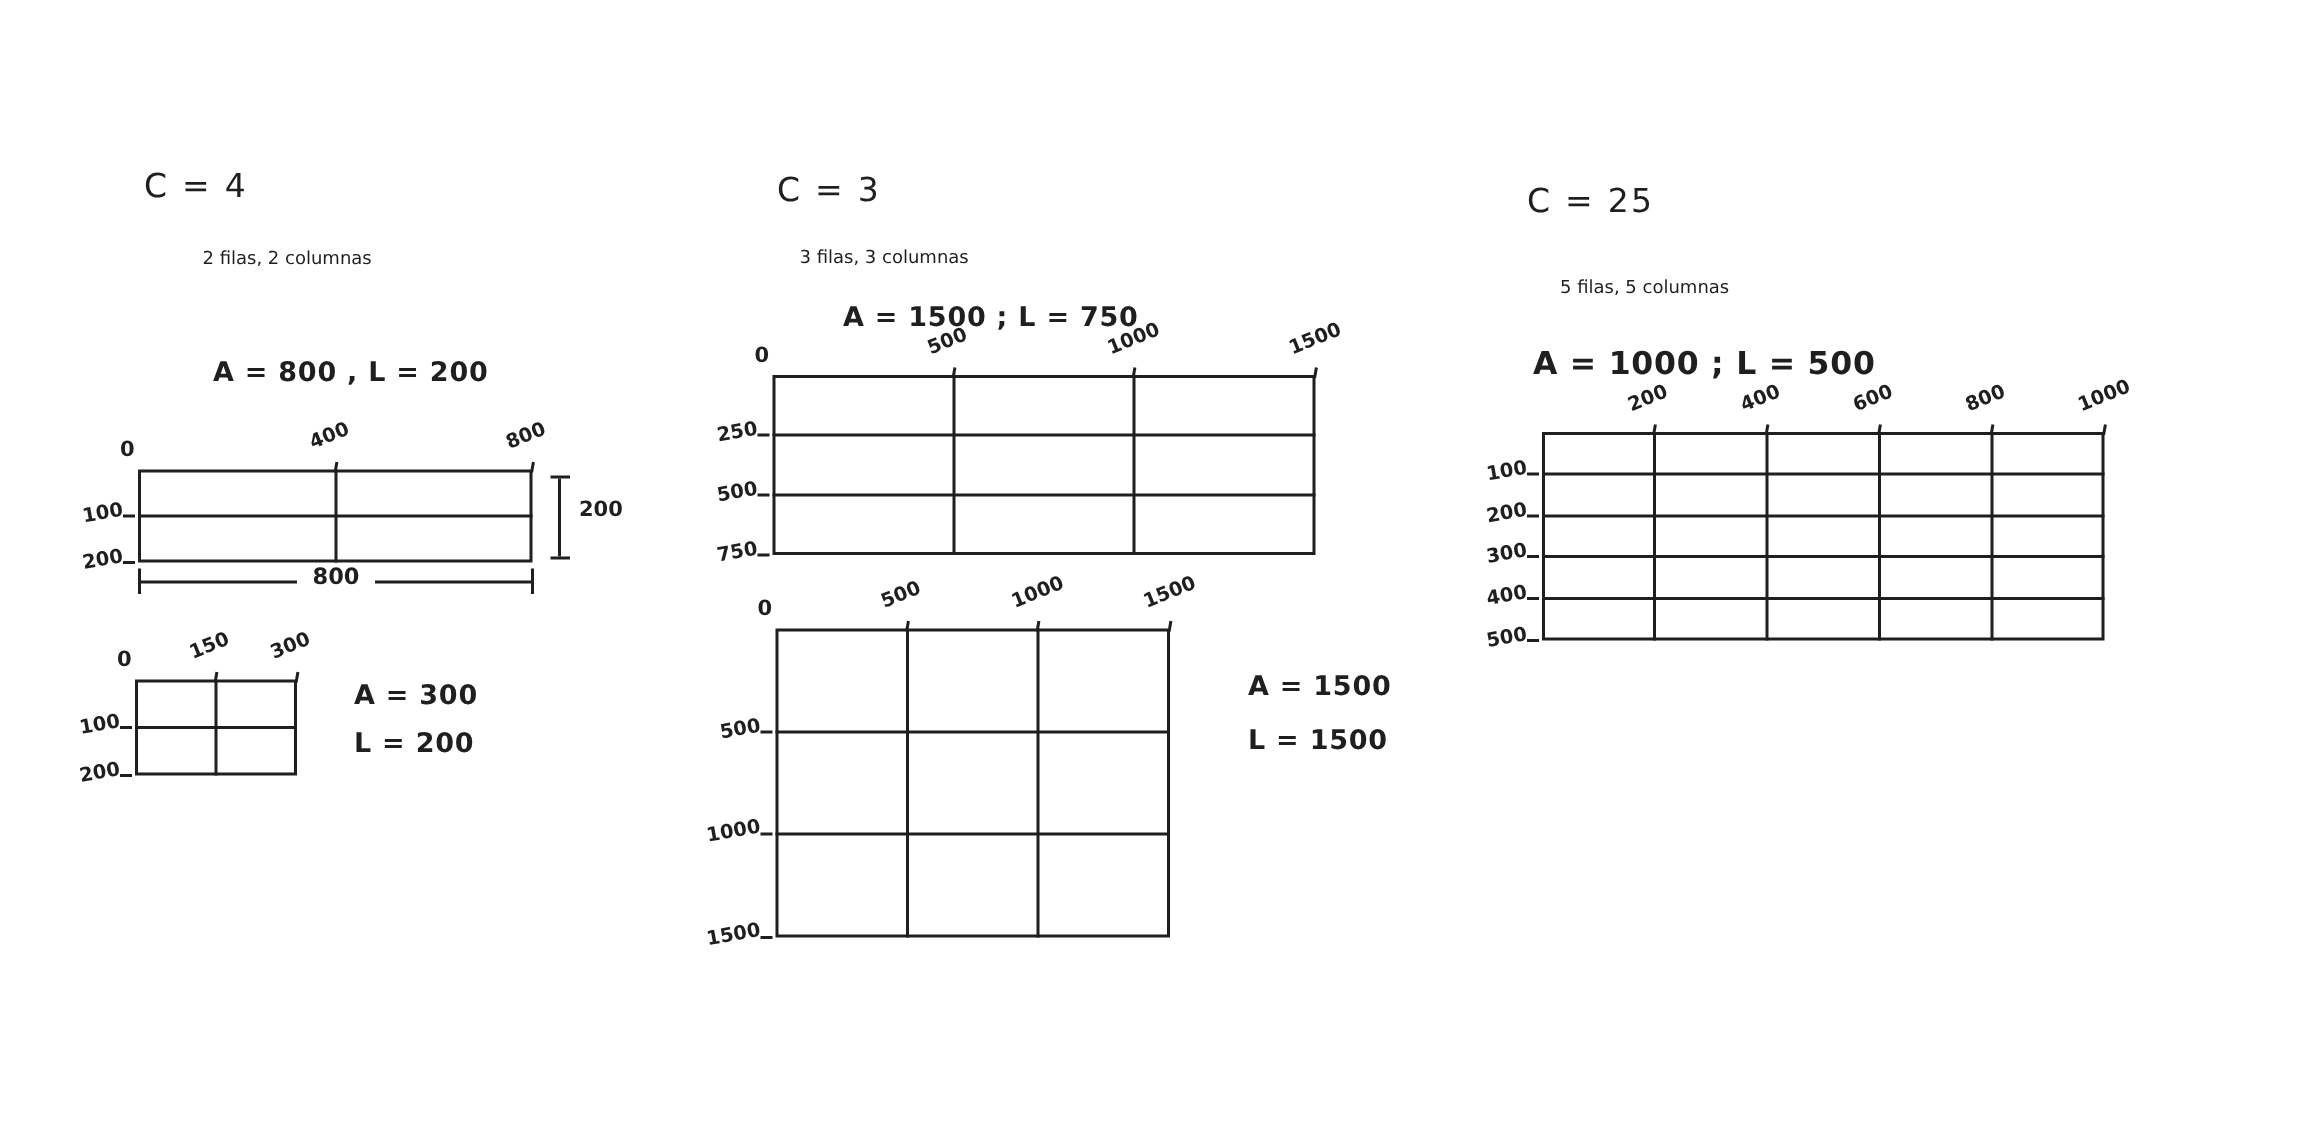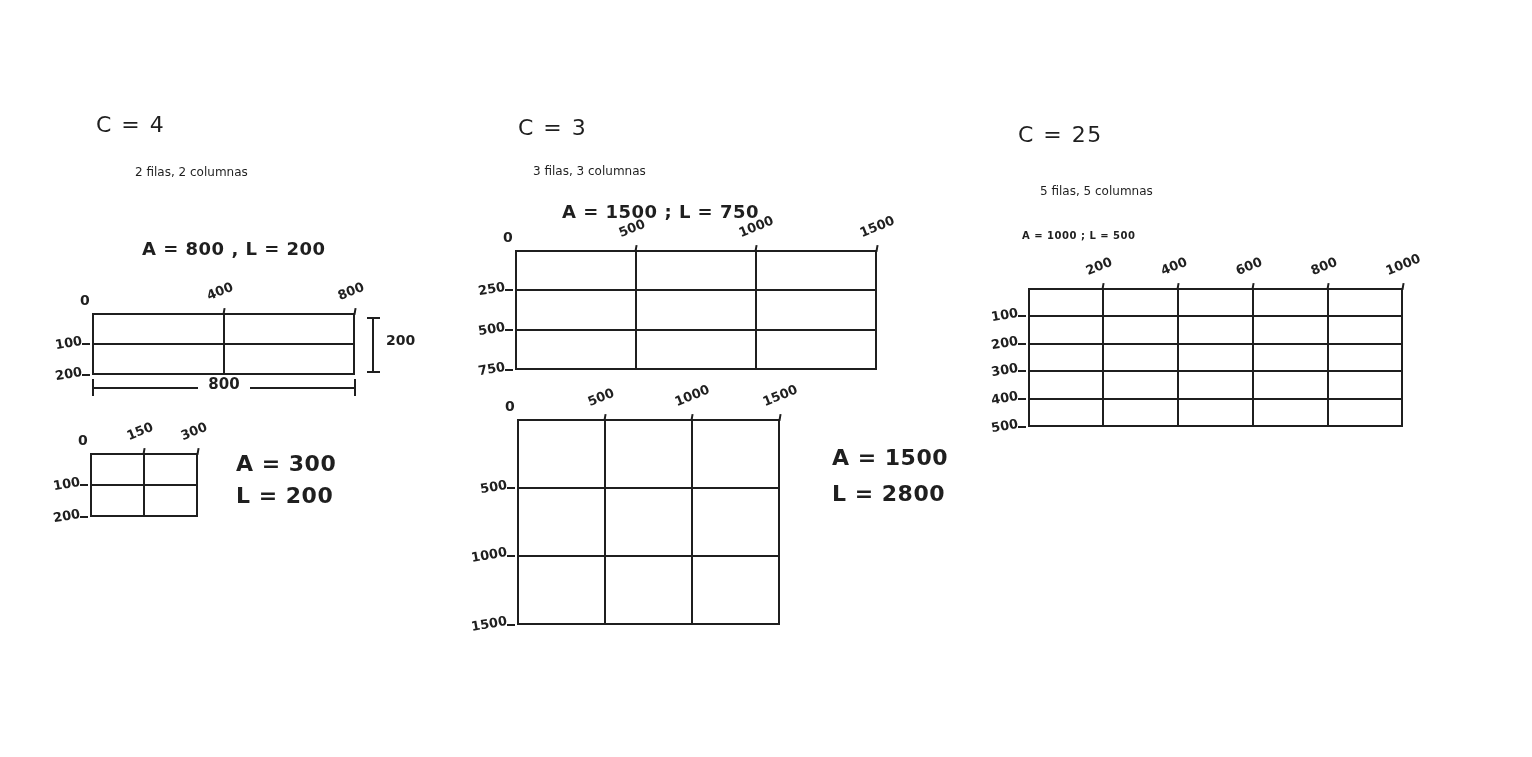--- a/index.html
+++ b/index.html
@@ -24,21 +24,21 @@
   #h-c25 { left: 1018px; top: 122px; }
 
   .sec-sub { font-size: 12px; }
   #sub-c4  { left: 135px;  top: 165px; }
   #sub-c9  { left: 533px;  top: 164px; }
   #sub-c25 { left: 1040px; top: 184px; }
 
   .sec-params { font-size: 18px; font-weight: bold; letter-spacing: .5px; }
   #p-c4  { left: 95px;  top: 238px; margin-left: 47px; }
   #p-c9  { left: 562px; top: 201px; }
-  #p-c25 { left: 1022px; top: 230px; font-size: 10px; }
+  #p-c25 { left: 1022px; top: 230px; font-size: 21px; }
 
   
   .grid-mount { position: absolute; }
   #grid-c4a { left: 92px;  top: 313px; width: 263px; height: 62px; }
   #grid-c4b { left: 90px;  top: 453px; width: 108px; height: 64px; }
   #grid-c9a { left: 515px; top: 250px; width: 362px; height: 120px; }
   #grid-c9b { left: 517px; top: 419px; width: 263px; height: 206px; }
   #grid-c25 { left: 1028px; top: 288px; width: 375px; height: 139px; }
 
   .grid-frame { position: absolute; inset: 0; border: 2px solid var(--ink); }
@@ -62,21 +62,21 @@
   .dimv .cap.b { bottom: 0; }
   #dim-c4-right-label { left: 386px; top: 332px; font-size: 14px; font-weight: bold; }
 
   
   .dimh { position: absolute; display: flex; align-items: center; }
   #dim-c4-bottom { left: 92px; top: 379px; width: 264px; height: 17px; }
   .dimh .endcap { width: 2px; height: 100%; background: var(--ink); }
   .dimh .hline { flex: 1; height: 2px; background: var(--ink); }
   .dimh .dimlabel { padding: 0 10px; font-size: 15px; font-weight: bold; position: relative; top: -4px; }
 
-  .side-note { position: absolute; font-size: 22px; font-weight: bold; letter-spacing: .5px; }
+  .side-note { position: absolute; font-size: 18px; font-weight: bold; letter-spacing: .5px; }
   #note-c4b { left: 236px; top: 448px; line-height: 32px; }
   #note-c9b { left: 832px; top: 440px; line-height: 36px; }
 
   #footer { left: 36px; top: 642px; width: 1390px; text-align: center; font-size: 20px; line-height: 33px; white-space: normal; }
 </style>
 </head>
 <body>
 
 <div class="canvas">
 
@@ -173,21 +173,21 @@
       <div class="xdash" style="left: calc(100% - 1px);"></div>
       <div class="ytick" style="top: calc(33.3333% - 9px); right: calc(100% + 10px);">500</div>
       <div class="ydash" style="top: calc(33.3333% - 1px); left: -10px;"></div>
       <div class="ytick" style="top: calc(66.6667% - 9px); right: calc(100% + 10px);">1000</div>
       <div class="ydash" style="top: calc(66.6667% - 1px); left: -10px;"></div>
       <div class="ytick" style="top: calc(100% - 9px); right: calc(100% + 10px);">1500</div>
       <div class="ydash" style="top: calc(100% - 1px); left: -10px;"></div>
     </div>
   <div id="note-c9b" class="side-note">
     <div>A = 1500</div>
-    <div>L = 2800</div>
+    <div>L = 1500</div>
   </div>
 
   <div id="h-c25" class="txt sec-heading">C = 25</div>
   <div id="sub-c25" class="txt sec-sub">5 filas, 5 columnas</div>
   <div id="p-c25" class="txt sec-params">A = 1000  ;   L = 500</div>
 
   <div id="grid-c25" class="grid-mount">
       <div class="grid-frame"></div>
       <div class="gv" style="left: calc(20% - 1px);"></div>
       <div class="gv" style="left: calc(40% - 1px);"></div>

